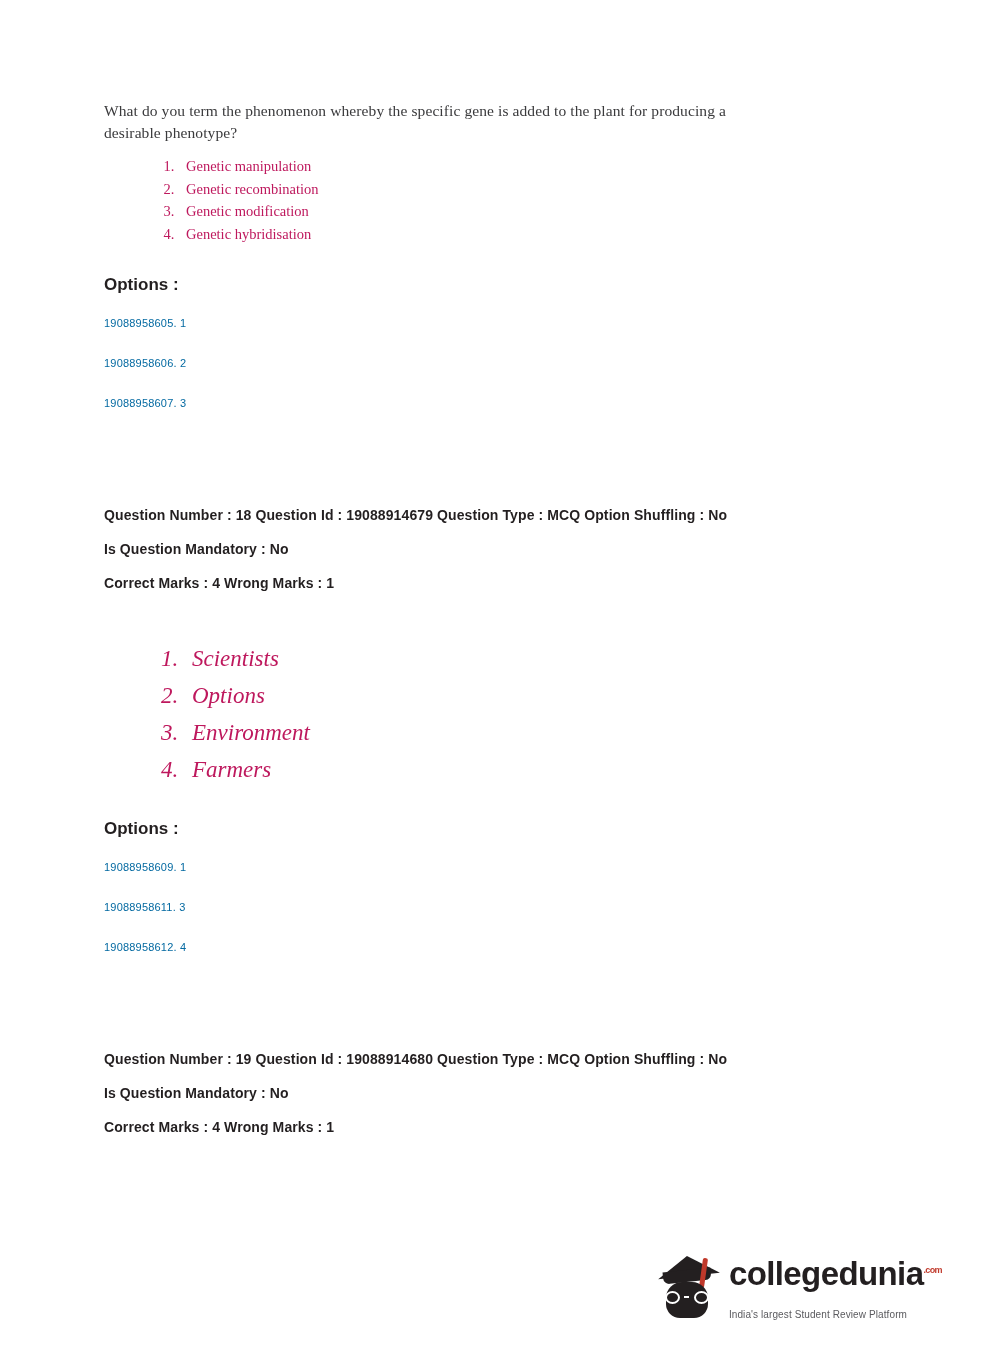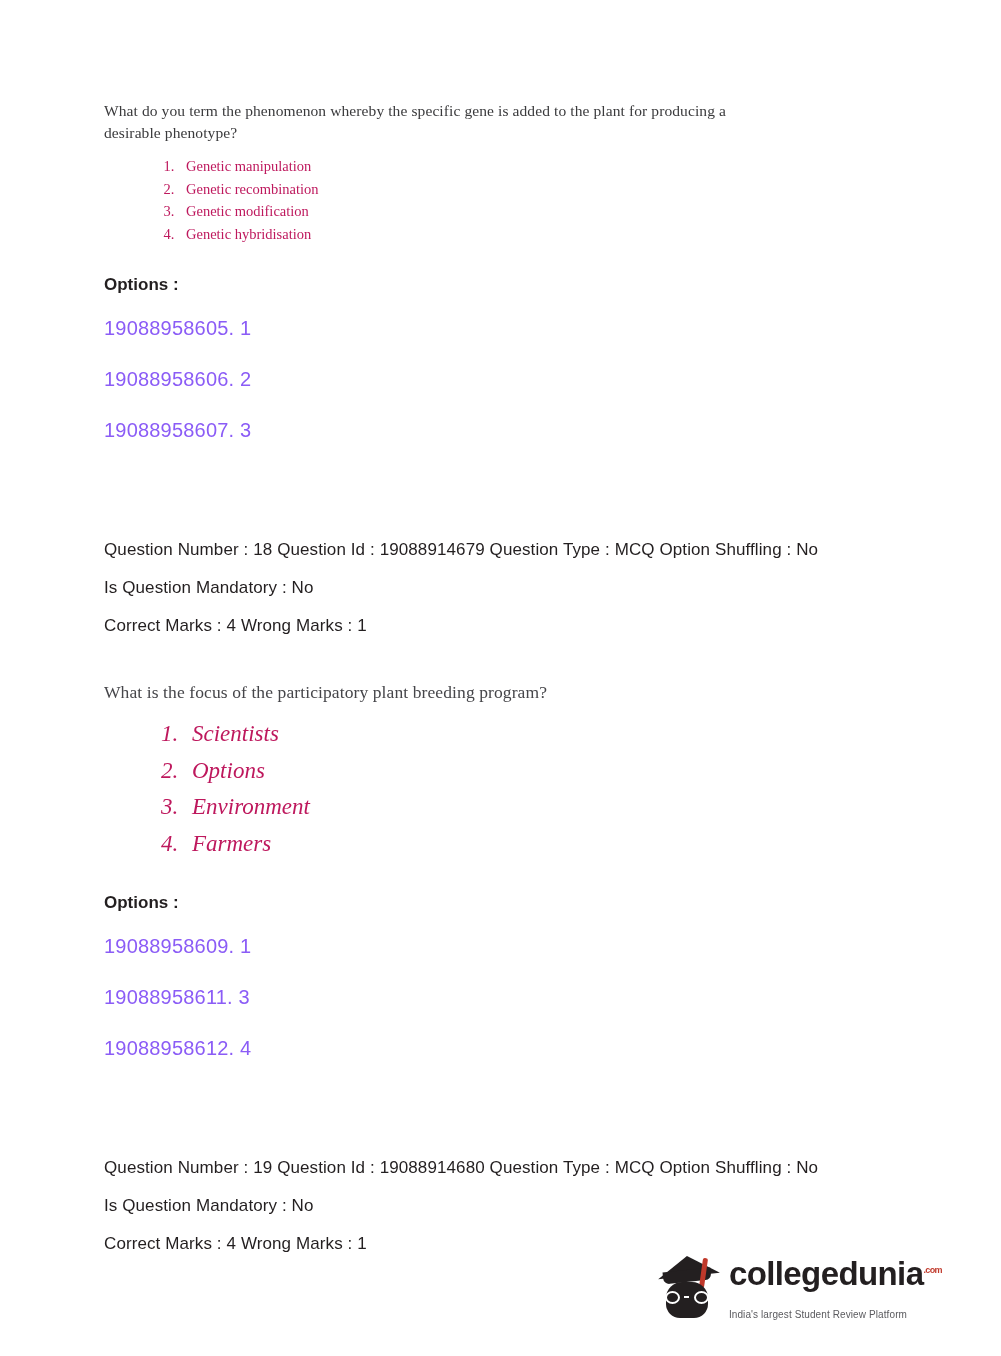--- a/index.html
+++ b/index.html
@@ -57,28 +57,28 @@
   }
 
   
   .opt-label {
     font-size: 17px;
     font-weight: bold;
     color: #231f20;
     margin: 30px 0 22px 0;
   }
   .opt-line {
-    font-size: 20px;
-    color: #8b5cf6;
+    font-size: 11px;
+    color: #0369a1;
     margin: 0 0 28px 0;
     letter-spacing: 0.2px;
   }
   .qmeta {
-    font-size: 17px;
-    font-weight: normal;
+    font-size: 14px;
+    font-weight: bold;
     color: #231f20;
     margin: 0 0 18px 0;
     letter-spacing: 0.1px;
   }
   .gap-lg { height: 70px; }
   .gap-sm { height: 26px; }
 
   
   .footer {
     position: absolute;
@@ -202,21 +202,20 @@
 
   <div class="gap-lg"></div>
 
   <div class="qmeta">Question Number : 18 Question Id : 19088914679 Question Type : MCQ Option Shuffling : No</div>
   <div class="qmeta">Is Question Mandatory : No</div>
   <div class="qmeta">Correct Marks : 4 Wrong Marks : 1</div>
 
   <div class="gap-sm"></div>
 
   <div class="scan-block">
-    <p class="scan-stem big">What is the focus of the participatory plant breeding program?</p>
     <ol class="scan-options big">
       <li>Scientists</li>
       <li>Options</li>
       <li>Environment</li>
       <li>Farmers</li>
     </ol>
   </div>
 
   <div class="opt-label">Options :</div>
   <div class="opt-line">19088958609. 1</div>

